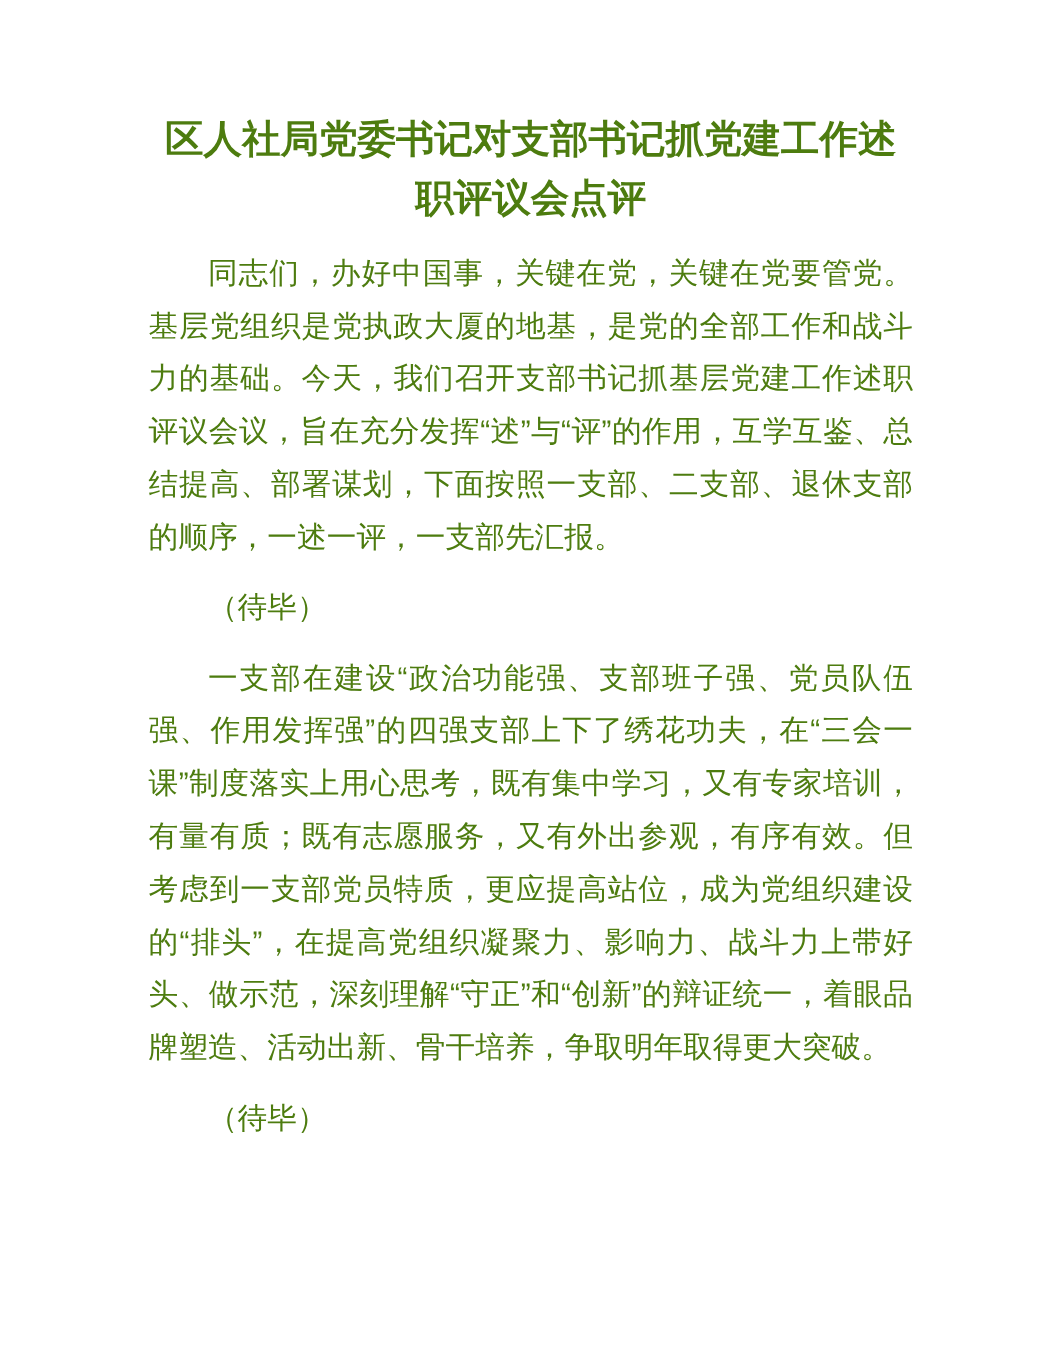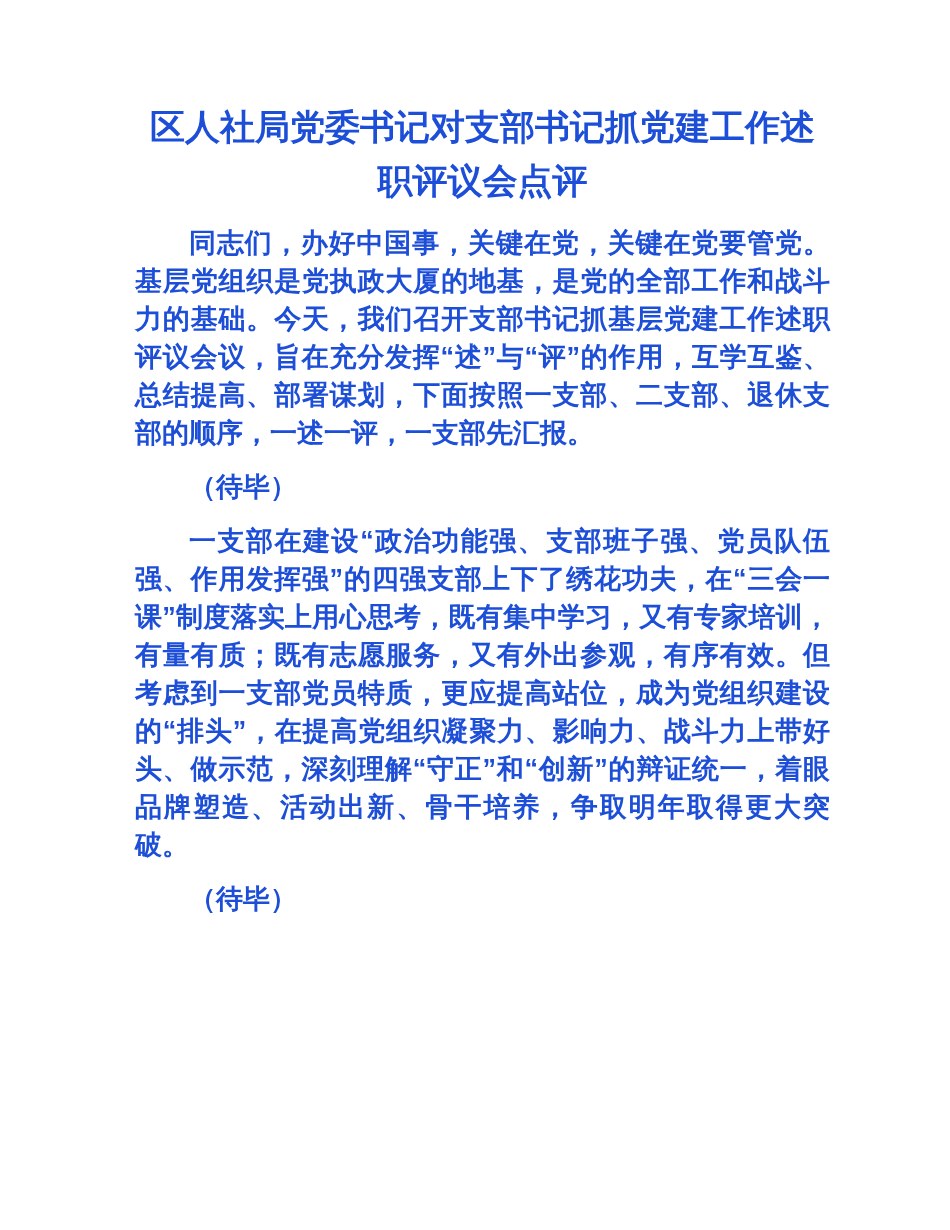--- a/index.html
+++ b/index.html
@@ -5,39 +5,39 @@
   html, body {
     margin: 0;
     padding: 0;
     background: #ffffff;
   }
   .doc-page {
     position: relative;
     width: 950px;
     height: 1230px;
     background: #ffffff;
-    color: #1d4ed8;
+    color: #4d7c0f;
     font-family: "Liberation Sans", "DejaVu Sans", sans-serif;
     box-sizing: border-box;
     padding: 100px 120px 0 135px;
     overflow: hidden;
   }
   .doc-title {
     margin: 0 0 14px 0;
     font-size: 35px;
     font-weight: 700;
     line-height: 54px;
     text-align: center;
     letter-spacing: 0;
   }
   .doc-body p {
     margin: 16px 0 12px 0;
     font-size: 27px;
-    font-weight: 700;
-    line-height: 38px;
+    font-weight: 400;
+    line-height: 48px;
     text-align: justify;
     text-indent: 2em;
     word-break: break-all;
   }
 </style>
 </head>
 <body>
 
 <div class="doc-page">
   <h1 class="doc-title">区人社局党委书记对支部书记抓党建工作述职评议会点评</h1>

